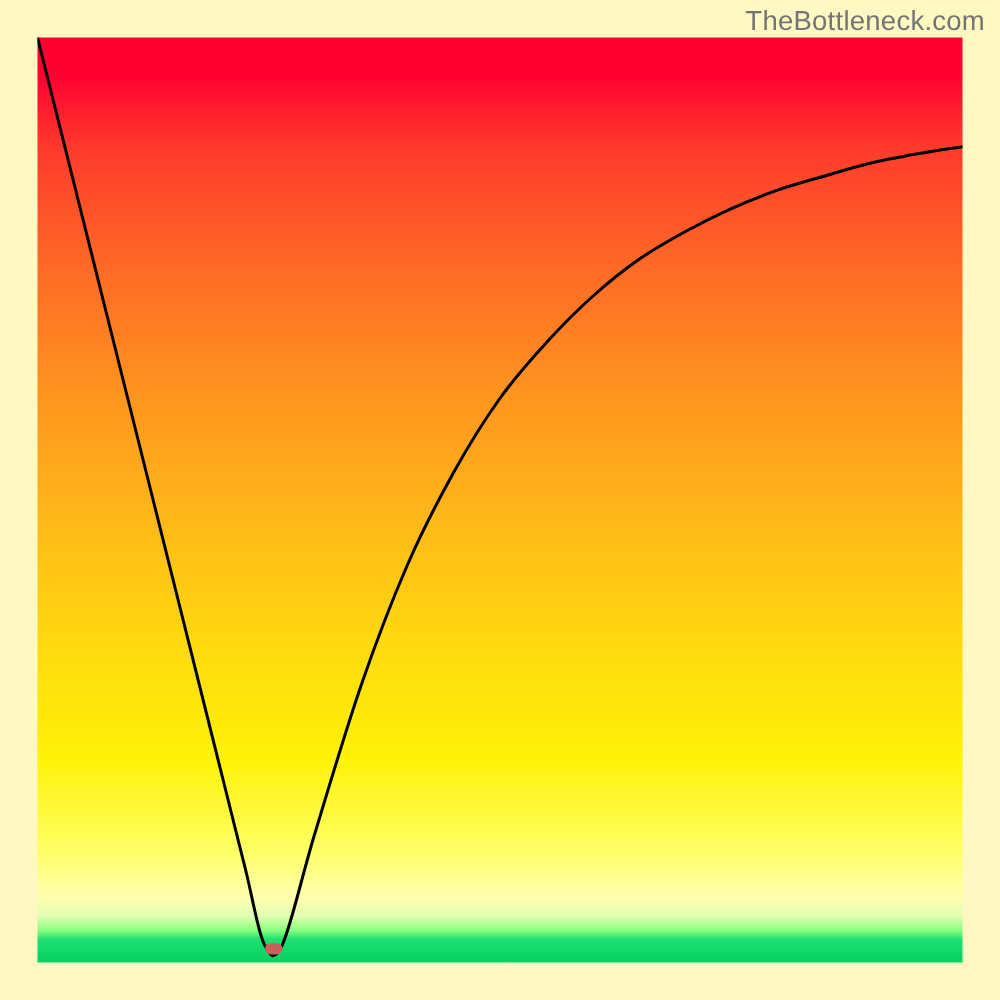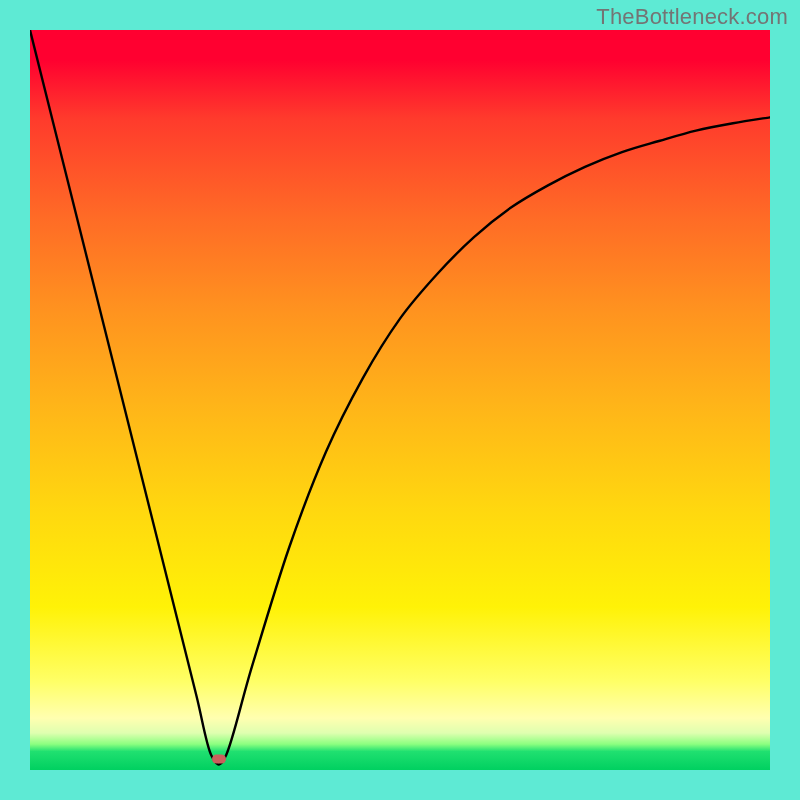--- a/index.html
+++ b/index.html
@@ -8,21 +8,21 @@
     width: 800px;
     height: 800px;
     background: #000;
     font-family: Arial, Helvetica, sans-serif;
     overflow: hidden;
   }
   .frame {
     position: relative;
     width: 800px;
     height: 800px;
-    background: #5eead4;
+    background: #fef9c3;
     text-decoration: underline;
   }
   .plot {
     position: absolute;
     left: 30px;
     top: 30px;
     width: 740px;
     height: 740px;
     
     background: linear-gradient(to bottom,

